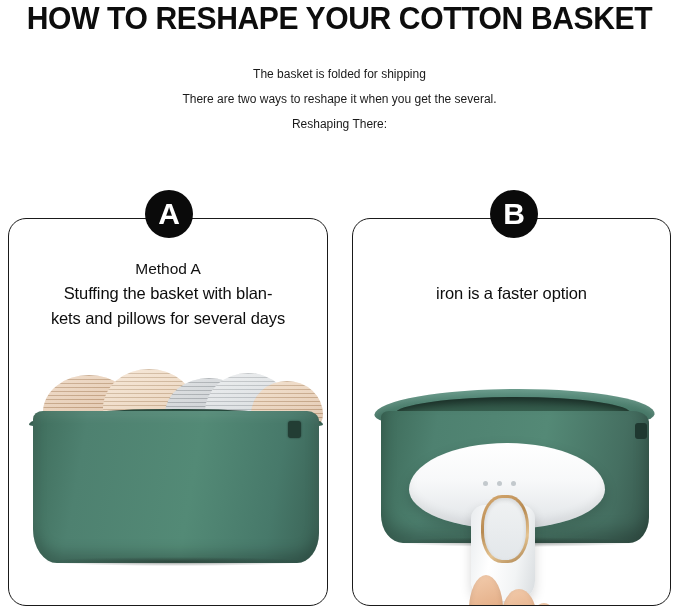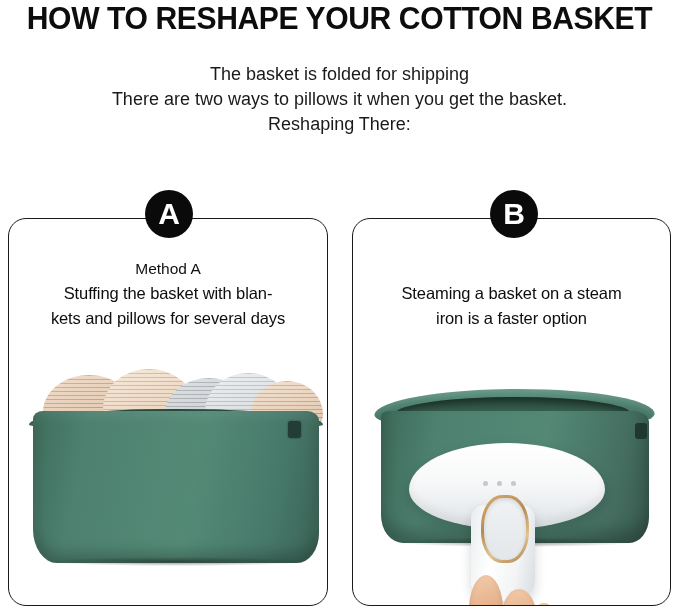--- a/index.html
+++ b/index.html
@@ -26,21 +26,21 @@
     transform:scaleX(0.97);
     transform-origin:center top;
     white-space:nowrap;
   }
 
   
   .subtitle{
     position:absolute;
     top:62px;left:0;width:679px;
     text-align:center;
-    font-size:18px;
+    font-size:12px;
     font-weight:normal;
     line-height:25px;
     color:#1a1a1a;
   }
   .subtitle div{white-space:nowrap;}
 
   
   .card{
     position:absolute;
     top:218px;
@@ -243,21 +243,21 @@
 </style>
 </head>
 <body>
 
 <div class="page">
 
   <div class="title">HOW TO RESHAPE YOUR COTTON BASKET</div>
 
   <div class="subtitle">
     <div>The basket is folded for shipping</div>
-    <div>There are two ways to pillows it when you get the basket.</div>
+    <div>There are two ways to reshape it when you get the several.</div>
     <div>Reshaping There:</div>
   </div>
 
   <div class="card" id="card-a">
 
     <div class="method-name">Method A</div>
     <div class="method-desc">
       <div>Stuffing the basket with blan-</div>
       <div>kets and pillows for several days</div>
     </div>
@@ -285,21 +285,20 @@
         <div id="body-a" class="rope"></div>
         <div id="handle-a"></div>
         <div id="shadow-a"></div>
       </div>
     </div>
   </div>
 
   <div class="card" id="card-b">
 
     <div class="method-desc">
-      <div>Steaming a basket on a steam</div>
       <div>iron is a faster option</div>
     </div>
 
     <div class="photo">
       <div id="basket-b-wrap">
 
         <div id="rim-b-outer" class="rope"></div>
         <div id="rim-b-inner" class="rope"></div>
         <div id="body-b" class="rope"></div>
         <div id="handle-b"></div>

